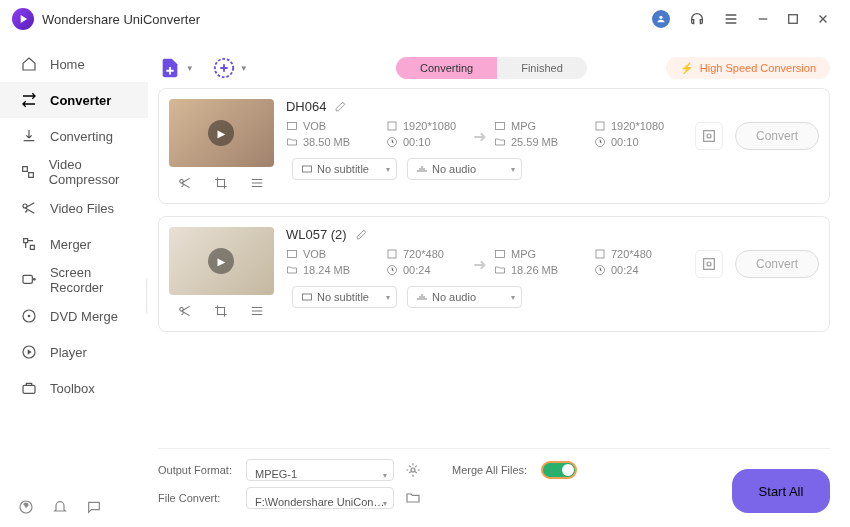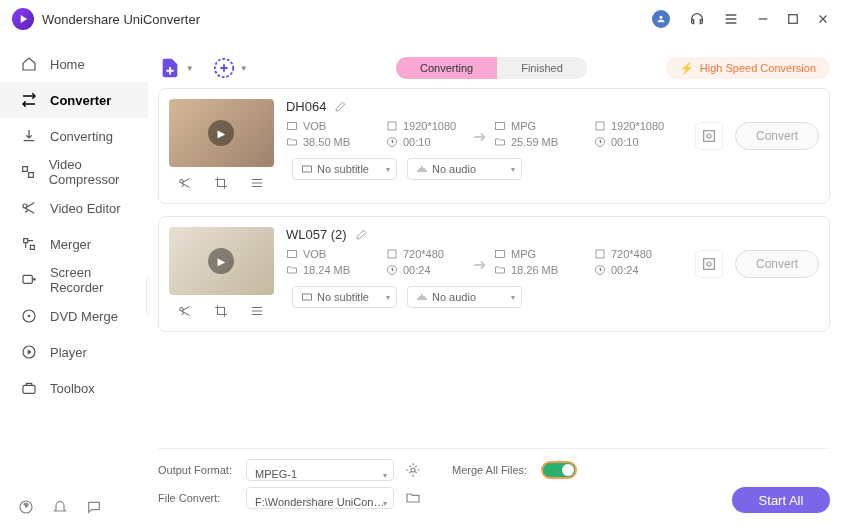--- a/index.html
+++ b/index.html
@@ -53,21 +53,21 @@
 .aud-sel{width:115px;}
 .footer { border-top:1px solid #eee;padding:10px 0 12px 0; }
 .footer-row { display:flex;align-items:center;gap:10px;margin-bottom:6px; }
 .flabel { font-size:11px;color:#666;width:78px; }
 .fsel { height:22px;width:148px;border:1px solid #e0e0e0;border-radius:4px;display:flex;align-items:flex-end;padding:0 8px;font-size:11px;color:#555;position:relative;cursor:pointer; }
 .fsel .chev{position:absolute;right:6px;font-size:8px;color:#999;}
 .fic { width:18px;height:18px;display:flex;align-items:center;justify-content:center;cursor:pointer;color:#888; }
 .merge-lbl { font-size:11px;color:#666;margin-left:20px; }
 .toggle { width:36px;height:18px;border-radius:9px;background:#2ab06e;position:relative;cursor:pointer;border:2px solid #f0a050;margin-left:4px; }
 .toggle::after{content:"";position:absolute;right:1px;top:1px;width:12px;height:12px;border-radius:50%;background:#fff;}
-.start-btn { position:absolute;right:20px;bottom:14px;width:98px;height:26px;border-radius:16px;background:#7b65e8;color:#ffffff;font-size:13px;display:flex;align-items:center;justify-content:center;cursor:pointer; }
+.start-btn { position:absolute;right:20px;bottom:14px;width:98px;height:44px;border-radius:16px;background:#7b65e8;color:#000000;font-size:13px;display:flex;align-items:center;justify-content:center;cursor:pointer; }
 svg{display:block;}
 </style>
 </head>
 <body>
 
 <div class="titlebar">
   <div class="logo">
       <svg viewBox="0 0 24 24">
         <path fill="#fff" d="M8 5v14l11-7z"></path>
       </svg>
@@ -140,21 +140,21 @@
             </svg>
           </span>
           <span>Video Compressor</span>
         </div>
       <div class="nav-item">
           <span class="ic">
             <svg viewBox="0 0 24 24" width="16">
               <path fill="none" stroke="currentColor" stroke-width="1.8" d="M6 6a3 3 0 100 6 3 3 0 000-6zM6 12l14 8M6 18a3 3 0 100-6M6 12l14-8"></path>
             </svg>
           </span>
-          <span>Video Editor</span>
+          <span>Video Files</span>
         </div>
       <div class="nav-item">
           <span class="ic">
             <svg viewBox="0 0 24 24" width="16">
               <path fill="none" stroke="currentColor" stroke-width="1.8" d="M4 4h6v6H4zM14 14h6v6h-6zM10 7h8M7 10v8"></path>
             </svg>
           </span>
           <span>Merger</span>
         </div>
       <div class="nav-item">

